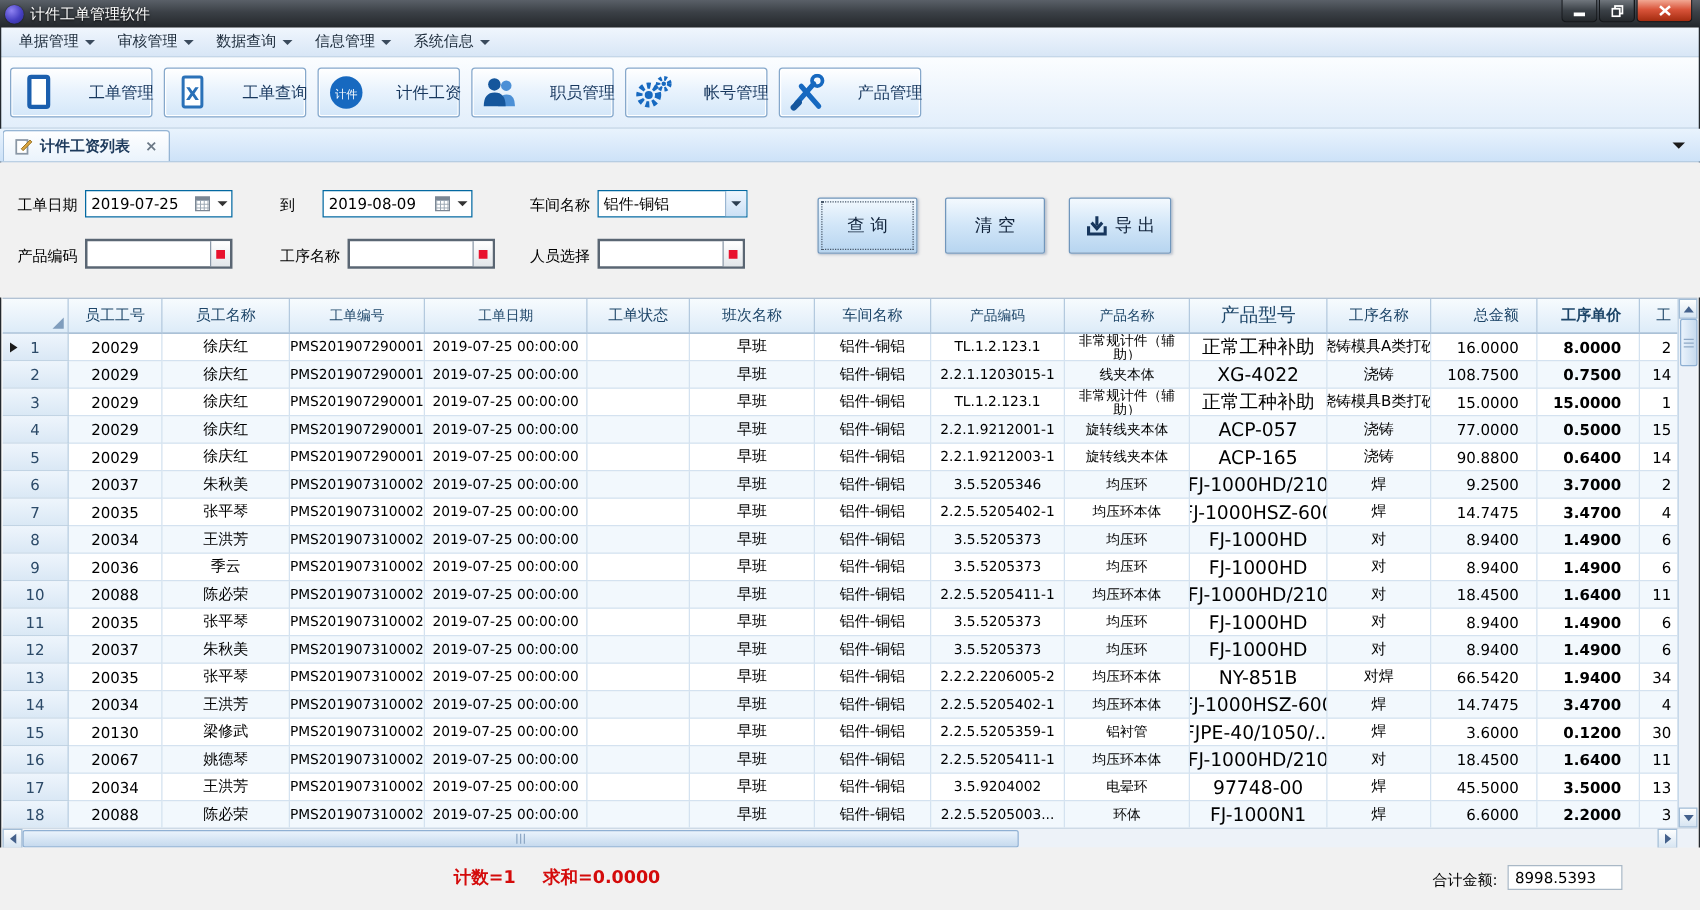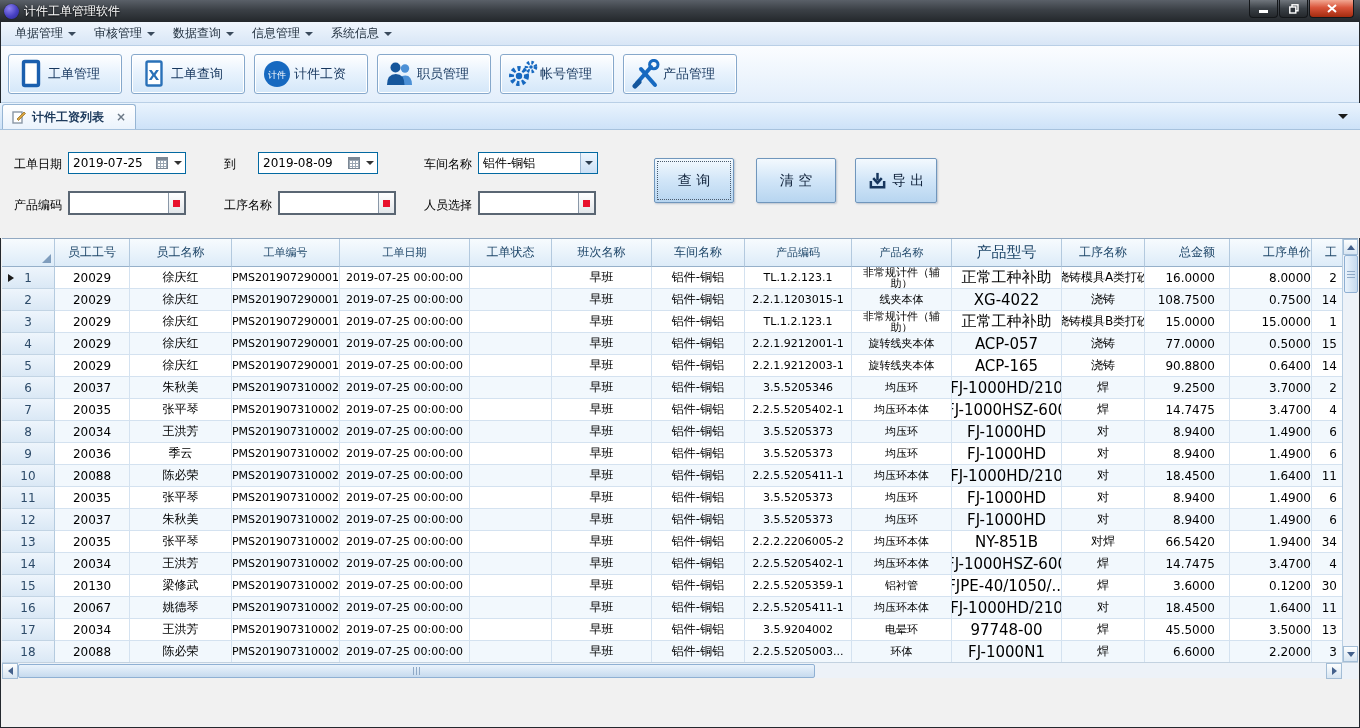--- a/index.html
+++ b/index.html
@@ -16,21 +16,21 @@
 .win-btn.close{width:45px;background:linear-gradient(#f2a893,#d9543a 45%,#a32b0f);}
 .glyph-min{width:9px;height:3px;background:#fff;margin-top:6px;}
 
 
 .menubar{height:24px;background:linear-gradient(#f0f6fd,#d8e6f6);border-bottom:1px solid #b9cfe6;display:flex;align-items:center;padding-left:6px;flex:none;}
 .menu-item{display:flex;align-items:center;gap:5px;padding:0 9px;height:22px;color:#1c2b3a;cursor:default;}
 .caret{width:0;height:0;border-left:4px solid transparent;border-right:4px solid transparent;border-top:4px solid #3a4a5c;}
 
 
 .toolbar{height:57px;background:linear-gradient(#fbfdff,#e2eefb);border-bottom:1px solid #b9cfe6;display:flex;align-items:center;gap:9px;padding:0 8px;flex:none;}
-.tool-btn{width:114px;height:40px;border:1px solid #86a8cb;border-radius:3px;background:linear-gradient(#ffffff,#e9f3fd 45%,#d4e7f9);box-shadow:inset 0 0 0 1px #fff;display:flex;align-items:center;gap:2px;padding:0 7px;}
+.tool-btn{width:114px;height:40px;border:1px solid #86a8cb;border-radius:3px;background:linear-gradient(#ffffff,#e9f3fd 45%,#d4e7f9);box-shadow:inset 0 0 0 1px #fff;display:flex;align-items:center;gap:25px;padding:0 7px;}
 .tb-icon{width:30px;height:30px;display:flex;align-items:center;justify-content:center;flex:none;}
 .tb-label{color:#17375e;font-size:13px;white-space:nowrap;}
 
 
 .tabbar{height:27px;background:linear-gradient(#e9f3fd,#cde2f8);border-bottom:1px solid #a7c2dd;flex:none;position:relative;display:flex;align-items:flex-end;padding-left:2px;}
 .tab{height:25px;background:linear-gradient(#ffffff,#eaf3fc);border:1px solid #96b5d4;border-bottom:none;border-radius:3px 3px 0 0;display:flex;align-items:center;gap:6px;padding:0 9px;}
 .tab-label{color:#1d3a5c;font-weight:bold;}
 .tab-close{color:#6b7886;font-size:12px;font-weight:bold;line-height:10px;margin-left:6px;}
 .tabbar-caret{position:absolute;right:12px;top:11px;width:0;height:0;border-left:5px solid transparent;border-right:5px solid transparent;border-top:5px solid #1a1a1a;}
 
@@ -61,21 +61,21 @@
 .grid-row.alt{background:#f2f8fd;}
 .cell{border-right:1px solid #d4e2f0;border-bottom:1px solid #d4e2f0;overflow:hidden;white-space:nowrap;display:flex;align-items:center;justify-content:center;height:22px;flex:none;color:#000;}
 .rowsel{background:linear-gradient(#eef5fc,#dae8f5);border-right:1px solid #b5cbdf;border-bottom:1px solid #c2d4e4;color:#2c4a68;position:relative;}
 .cur-arrow{position:absolute;left:6px;top:7px;width:0;height:0;border-left:6px solid #1a1a1a;border-top:4px solid transparent;border-bottom:4px solid transparent;}
 .c0{width:53px;}.c1{width:75px;}.c2{width:102px;}.c3{width:108px;font-size:11px;}
 .c4{width:130px;font-size:11px;}.c5{width:82px;}.c6{width:100px;}.c7{width:93px;}
 .c8{width:107px;font-size:11px;}
 .c9{width:100px;white-space:normal;font-size:11px;line-height:11px;text-align:center;padding:0 2px;}
 .c10{width:110px;font-size:15px;}.c11{width:83px;}
 .c12{width:85px;justify-content:flex-end;padding-right:14px;}
-.c13{width:82px;justify-content:flex-end;}
+.c13{width:82px;justify-content:flex-end;padding-right:14px;font-weight:bold;}
 .c14{width:30px;border-right:none;justify-content:flex-end;padding-right:5px;}
 
 
 .vscroll{width:16px;background:#edf2f8;border-left:1px solid #b9cfe3;display:flex;flex-direction:column;flex:none;}
 .sb-btn{width:100%;height:16px;background:linear-gradient(#fdfefe,#d7e5f2);border:1px solid #a3bdd6;display:flex;align-items:center;justify-content:center;flex:none;}
 .tri-up{width:0;height:0;border-left:4px solid transparent;border-right:4px solid transparent;border-bottom:5px solid #44618c;}
 .tri-down{width:0;height:0;border-left:4px solid transparent;border-right:4px solid transparent;border-top:5px solid #44618c;}
 .tri-left{width:0;height:0;border-top:4px solid transparent;border-bottom:4px solid transparent;border-right:5px solid #44618c;}
 .tri-right{width:0;height:0;border-top:4px solid transparent;border-bottom:4px solid transparent;border-left:5px solid #44618c;}
 .v-thumb{width:14px;height:38px;margin:0 auto;background:linear-gradient(90deg,#eaf3fc,#c6daee);border:1px solid #8fb0d3;border-radius:2px;display:flex;flex-direction:column;align-items:center;justify-content:center;gap:2px;flex:none;}
@@ -666,14 +666,24 @@
           <span class="grip-v"></span>
         </div>
       <div class="h-track"></div>
       <div class="sb-btn" style="width:16px;height:16px">
           <span class="tri-right"></span>
         </div>
       <div class="corner"></div>
     </div>
   </div>
 
+  <div class="bottom">
+    <div class="red-status">
+      <span>计数=1</span>
+      <span>求和=0.0000</span>
+    </div>
+    <span class="total-label">合计金额:</span>
+    <div class="total-box">
+      <span>8998.5393</span>
+    </div>
+  </div>
 
 </div>
 
 </body></html>

